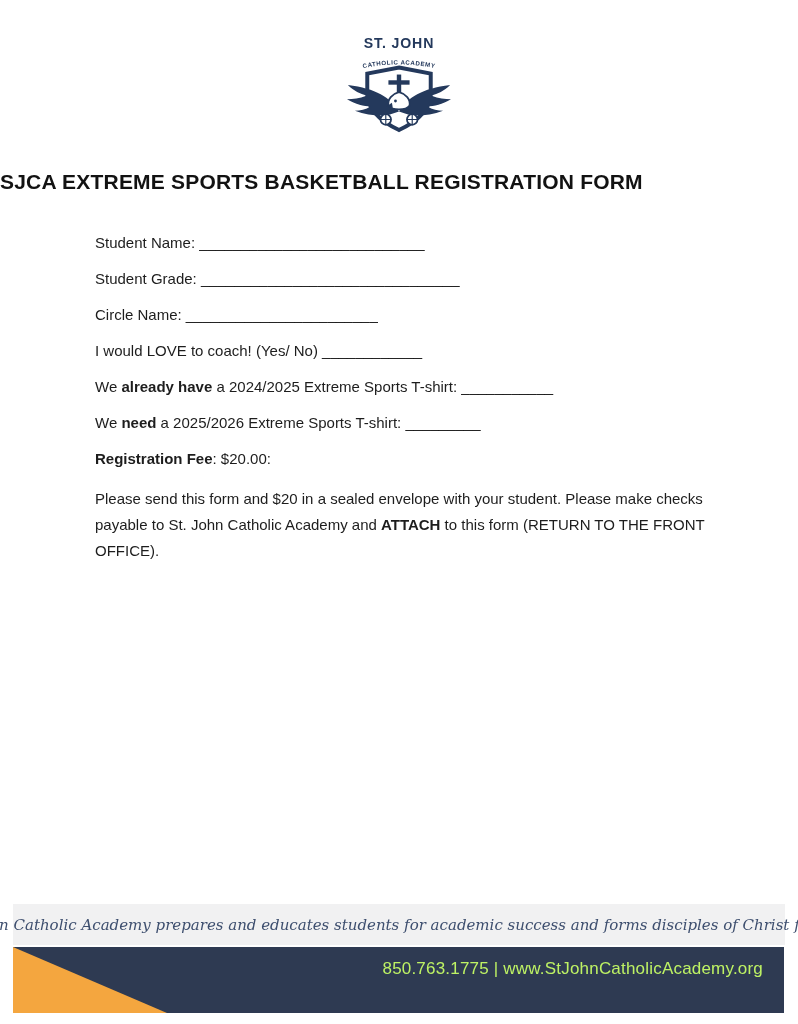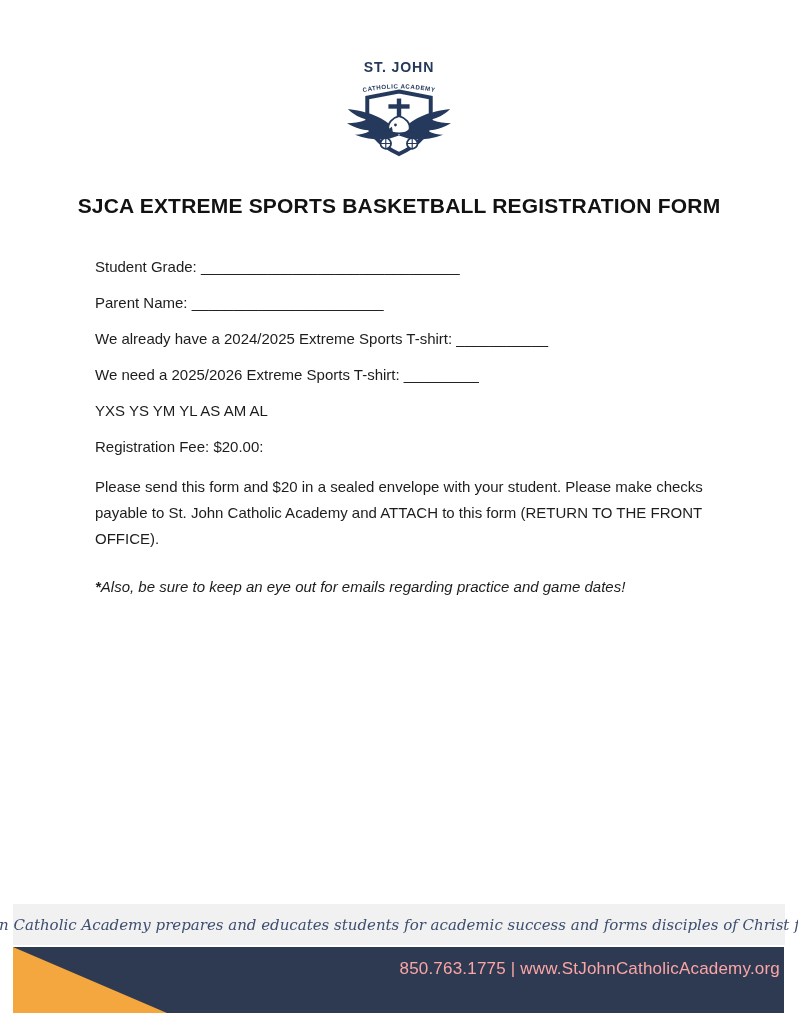--- a/index.html
+++ b/index.html
@@ -6,44 +6,44 @@
   html, body { margin: 0; padding: 0; }
   body {
     width: 798px; height: 1024px;
     background: #ffffff;
     font-family: "Liberation Sans", sans-serif;
     color: #1d1d1d;
   }
   .page { position: relative; width: 798px; height: 1024px; background: #fff; overflow: hidden; }
 
   
-  .logo-wrap { width: 100%; text-align: center; padding-top: 34px; margin-top: 24px; }
+  .logo-wrap { width: 100%; text-align: center; padding-top: 34px; }
   .logo { width: 124px; height: 104px; }
   .logo-name { font-family: "Liberation Sans", sans-serif; font-weight: bold; font-size: 16px; fill: #24395c; letter-spacing: 1px; }
   .logo-subtitle { font-family: "Liberation Sans", sans-serif; font-weight: bold; font-size: 7px; fill: #24395c; letter-spacing: 0.6px; }
 
   
   h1.title {
     margin: 28px 0 0 0;
-    text-align: center;
+    text-align: left;
     font-size: 21px;
     font-weight: bold;
     color: #121212;
     letter-spacing: 0.2px;
   }
 
   
   .form-body { margin: 40px 85px 0 95px; font-size: 15px; line-height: 18px; }
   .form-body p { margin: 0 0 18px 0; }
   .form-body p.tight { margin-bottom: 18px; }
   .form-body .blank { color: #111; letter-spacing: 0; white-space: nowrap; }
   .para { max-width: 618px; line-height: 26px; margin-bottom: 26px !important; }
   .note { font-style: italic; }
   .note .star { font-weight: bold; }
-  b { font-weight: normal; text-align: center; }
+  b { font-weight: bold; text-align: center; }
 
   
   .tagline-band {
     position: absolute; left: 13px; right: 13px; top: 904px; height: 41px;
     background: #f1f1f2;
     display: flex; align-items: center; justify-content: center;
   }
   .tagline {
     font-family: "DejaVu Serif", serif;
     font-style: italic;
@@ -56,23 +56,23 @@
   .footer-band {
     position: absolute; left: 13px; right: 14px; top: 947px; height: 66px;
     background: #2e3a52;
   }
   .footer-triangle {
     position: absolute; left: 0; top: 0; width: 154px; height: 66px;
     background: #f4a63f;
     clip-path: polygon(0 0, 0 100%, 100% 100%);
   }
   .footer-text {
-    position: absolute; right: 4px; top: 9px;
+    position: absolute; right: 21px; top: 9px;
     text-align: right;
-    color: #fca5a5;
+    color: #bef264;
     font-size: 17px;
     line-height: 25px;
     letter-spacing: 0.2px;
   }
 </style>
 </head>
 <body>
 
 <div class="page">
 
@@ -107,59 +107,63 @@
         <circle cx="85" cy="97" r="6"></circle>
         <path d="M49 97 h12 M55 91 v12 M79 97 h12 M85 91 v12" stroke-width="1.3" fill="none"></path>
       </g>
     </svg>
   </div>
 
   <h1 class="title">SJCA EXTREME SPORTS BASKETBALL REGISTRATION FORM</h1>
 
   <main class="form-body">
 
+    <p class="line">
+      <span>Student Name:</span>
+      <span class="blank">___________________________</span>
+    </p>
 
     <p class="line">
       <span>Student Grade:</span>
       <span class="blank">_______________________________</span>
     </p>
 
     <p class="line">
-      <span>Parent Name:</span>
+      <span>Circle Name:</span>
       <span class="blank">_______________________</span>
     </p>
 
 
 
+    <p class="line">
+      <span>I would LOVE to coach! (Yes/ No)</span>
+      <span class="blank">____________</span>
+    </p>
 
 
     <p class="line">
       <span>We </span><b>already have</b><span> a 2024/2025 Extreme Sports T-shirt:</span>
       <span class="blank">___________</span>
     </p>
 
     <p class="line tight">
       <span>We </span><b>need</b><span> a 2025/2026 Extreme Sports T-shirt:</span>
       <span class="blank">_________</span>
     </p>
 
 
-    <p class="line">YXS YS YM YL AS AM AL</p>
 
     <p class="line">
       <b>Registration Fee</b><span>: $20.00:</span>
     </p>
 
     <p class="para">
       <span>Please send this form and $20 in a sealed envelope with your student. Please make checks payable to St. John Catholic Academy and </span><b>ATTACH</b><span> to this form (RETURN TO THE FRONT OFFICE).</span>
     </p>
 
-    <p class="note">
-      <span class="star">*</span><span>Also, be sure to keep an eye out for emails regarding practice and game dates!</span>
-    </p>
 
   </main>
 
   <div class="tagline-band">
     <span class="tagline">St. John Catholic Academy prepares and educates students for academic success and forms disciples of Christ for life.</span>
   </div>
 
   <footer class="footer-band">
     <div class="footer-triangle"></div>
     <div class="footer-text">

